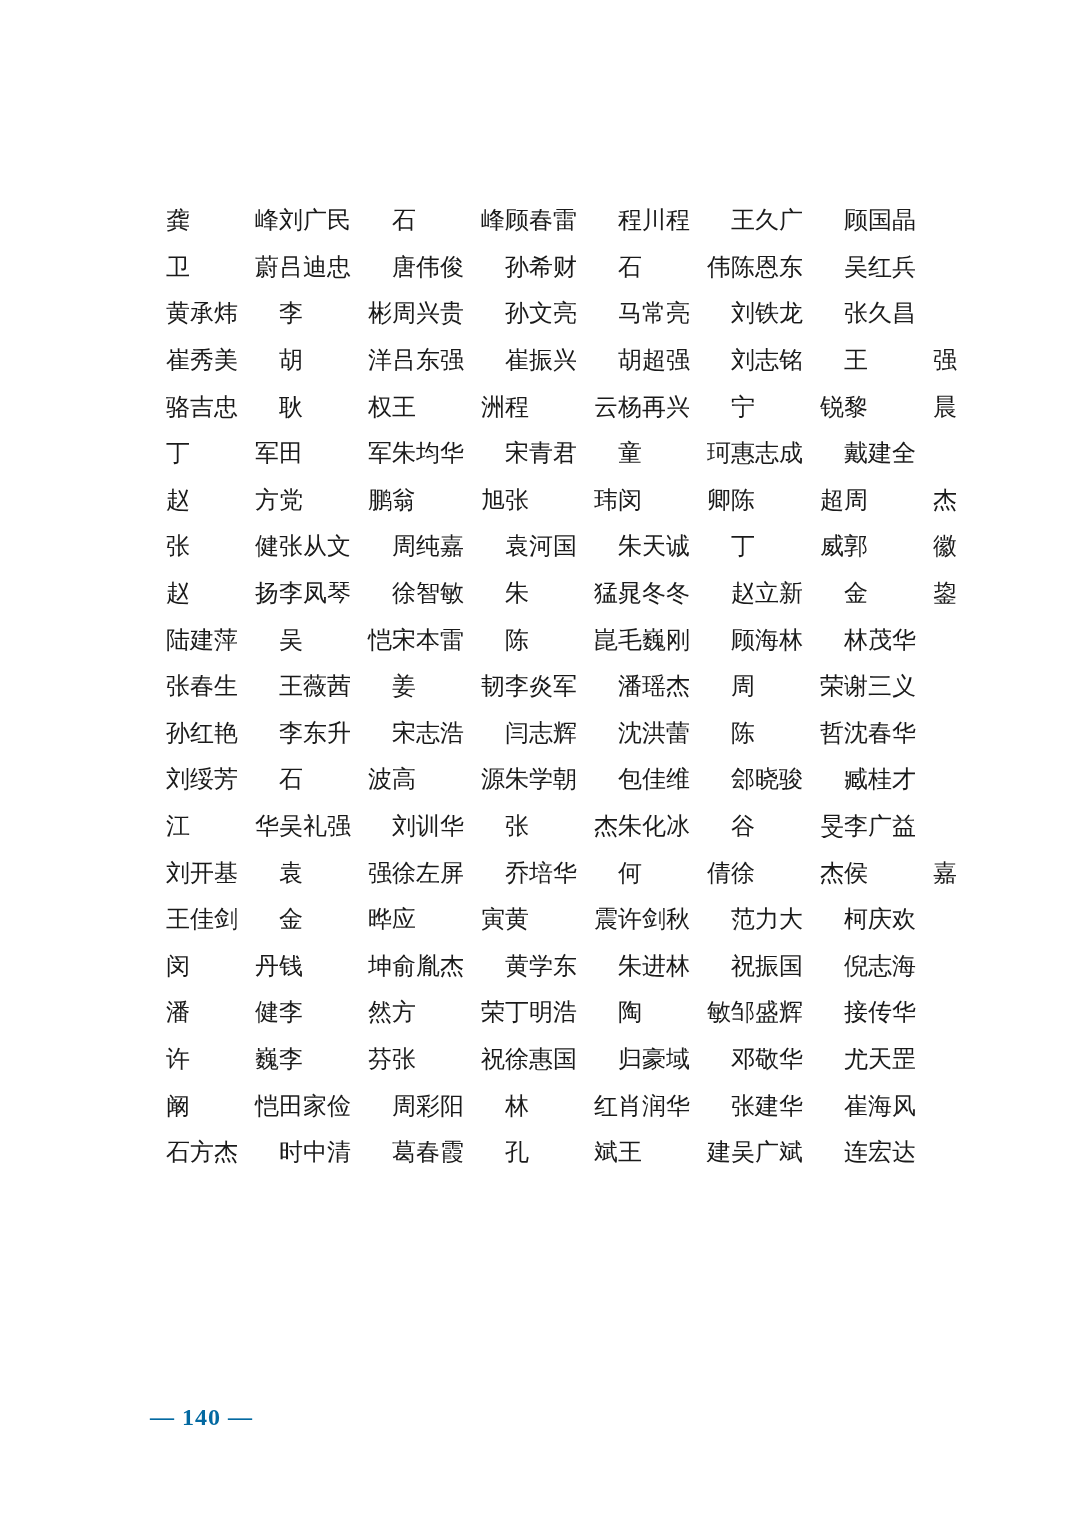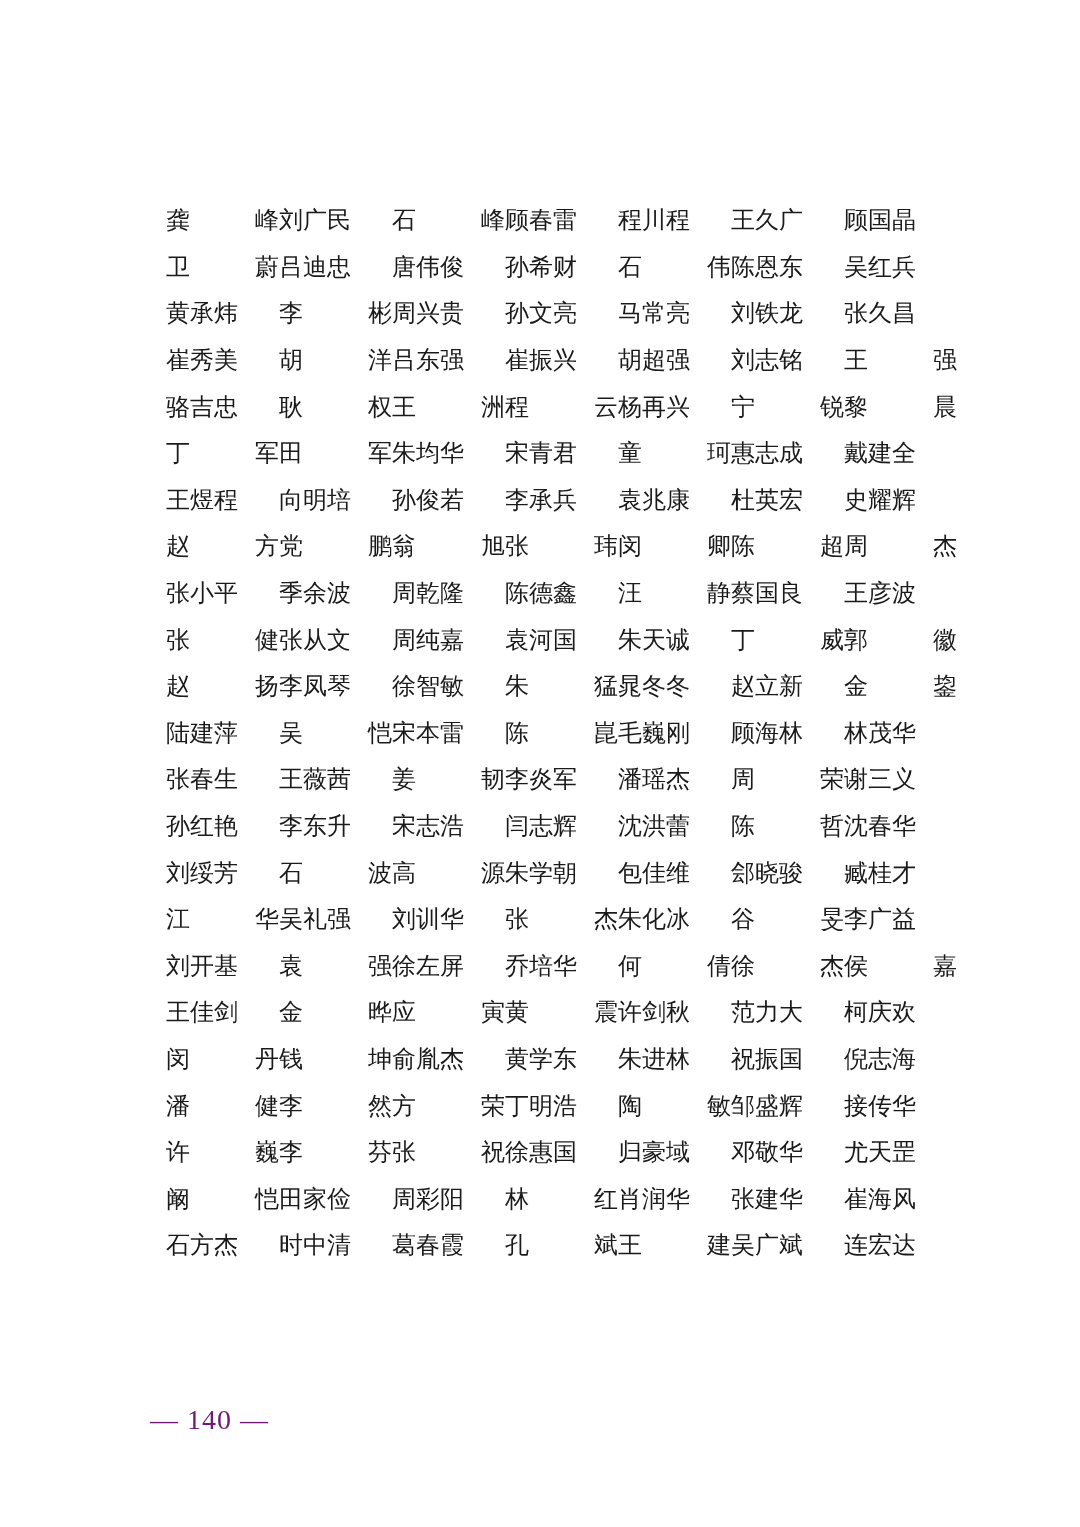--- a/index.html
+++ b/index.html
@@ -25,23 +25,24 @@
   .name-cell.two {
     width: 75px;
     justify-content: space-between;
   }
   .name-cell .ch { display: inline-block; }
   .page-number {
     position: absolute;
     left: 150px;
     top: 1404px;
     font-family: "Liberation Serif", "DejaVu Serif", serif;
-    font-size: 28px;
-    color: #701a75;
+    font-size: 24px;
+    color: #0369a1;
     letter-spacing: 1px;
+    font-weight: bold;
   }
 </style>
 </head>
 <body>
 
 <div class="page">
   <div class="names-table" id="names-table">
       <div class="names-row">
         <div class="name-cell two">
           <span class="ch">龚</span>
@@ -135,29 +136,20 @@
         <div class="name-cell">朱均华</div>
         <div class="name-cell">宋青君</div>
         <div class="name-cell two">
           <span class="ch">童</span>
           <span class="ch">珂</span>
         </div>
         <div class="name-cell">惠志成</div>
         <div class="name-cell">戴建全</div>
       </div>
       <div class="names-row">
-        <div class="name-cell">王煜程</div>
-        <div class="name-cell">向明培</div>
-        <div class="name-cell">孙俊若</div>
-        <div class="name-cell">李承兵</div>
-        <div class="name-cell">袁兆康</div>
-        <div class="name-cell">杜英宏</div>
-        <div class="name-cell">史耀辉</div>
-      </div>
-      <div class="names-row">
         <div class="name-cell two">
           <span class="ch">赵</span>
           <span class="ch">方</span>
         </div>
         <div class="name-cell two">
           <span class="ch">党</span>
           <span class="ch">鹏</span>
         </div>
         <div class="name-cell two">
           <span class="ch">翁</span>
@@ -172,32 +164,20 @@
           <span class="ch">卿</span>
         </div>
         <div class="name-cell two">
           <span class="ch">陈</span>
           <span class="ch">超</span>
         </div>
         <div class="name-cell two">
           <span class="ch">周</span>
           <span class="ch">杰</span>
         </div>
-      </div>
-      <div class="names-row">
-        <div class="name-cell">张小平</div>
-        <div class="name-cell">季余波</div>
-        <div class="name-cell">周乾隆</div>
-        <div class="name-cell">陈德鑫</div>
-        <div class="name-cell two">
-          <span class="ch">汪</span>
-          <span class="ch">静</span>
-        </div>
-        <div class="name-cell">蔡国良</div>
-        <div class="name-cell">王彦波</div>
       </div>
       <div class="names-row">
         <div class="name-cell two">
           <span class="ch">张</span>
           <span class="ch">健</span>
         </div>
         <div class="name-cell">张从文</div>
         <div class="name-cell">周纯嘉</div>
         <div class="name-cell">袁河国</div>
         <div class="name-cell">朱天诚</div>

